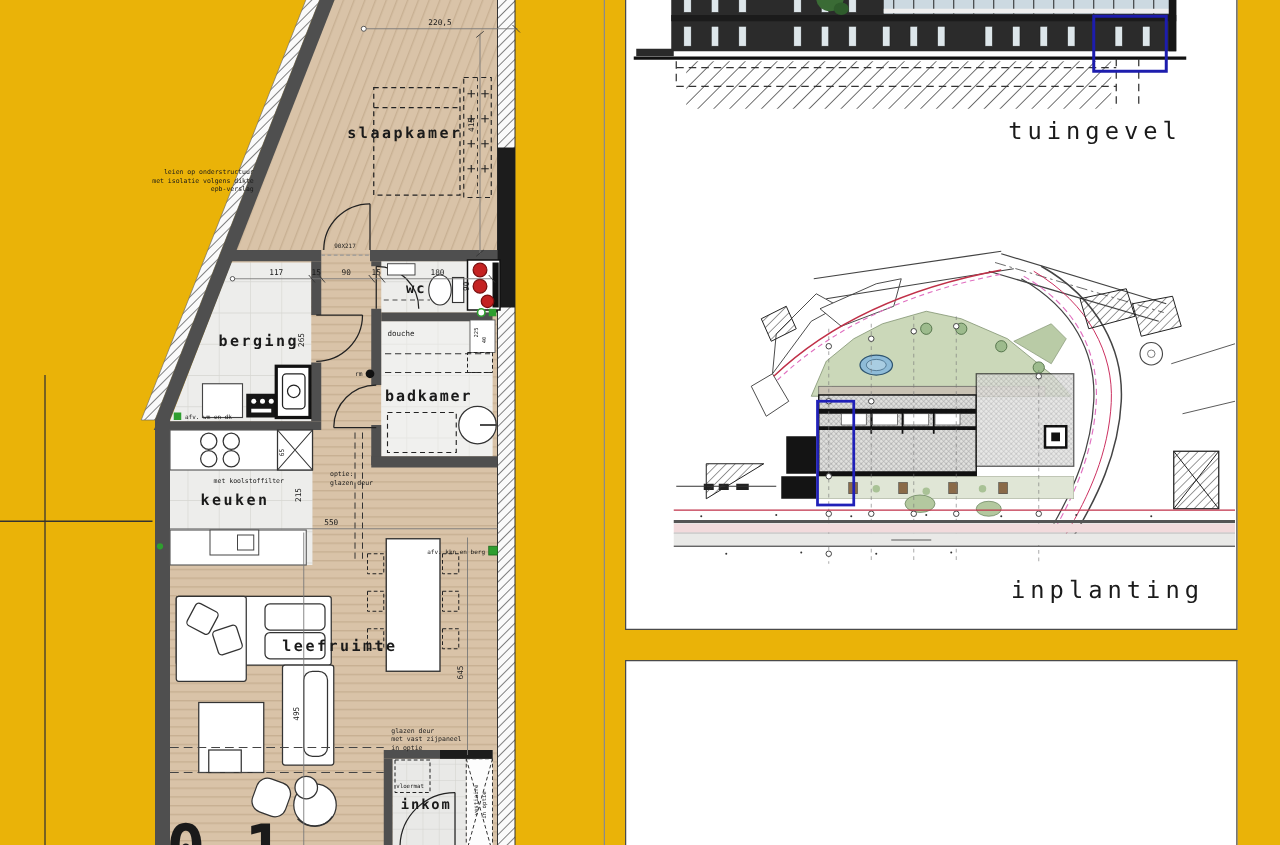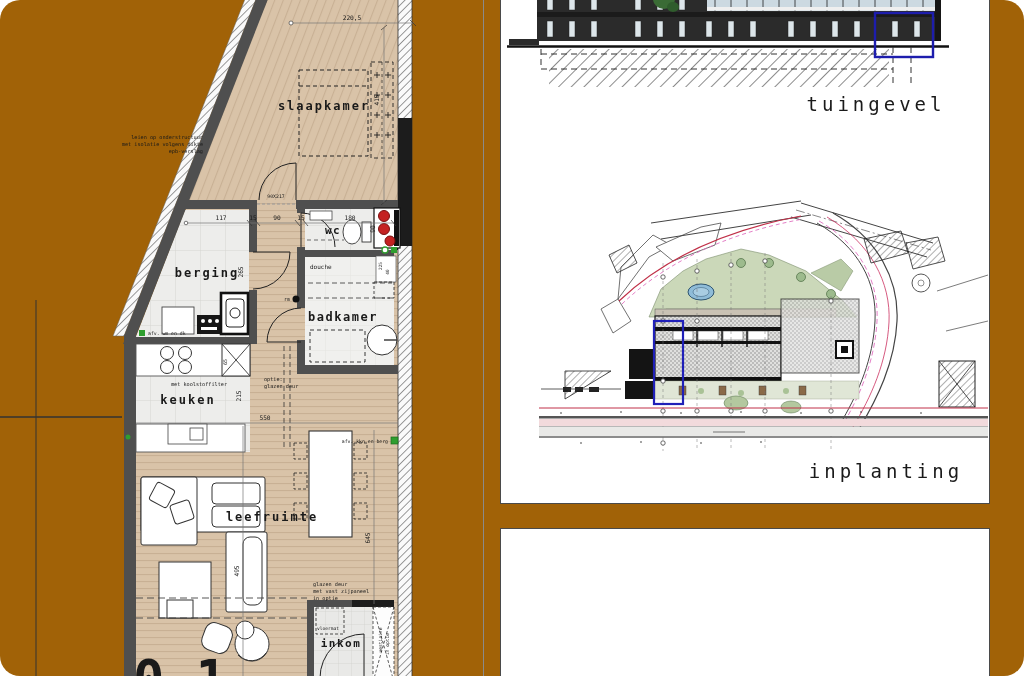--- a/index.html
+++ b/index.html
@@ -1,17 +1,17 @@
 <!DOCTYPE html>
 <html><head>
 <meta charset="utf-8">
 <style>
   html,body{margin:0;padding:0;background:#fff;}
-  #stage{position:relative;width:1024px;height:676px;overflow:hidden;background:#a16207;
-         font-family:"DejaVu Sans Mono","Liberation Mono",monospace;border-radius:20px;}
+  #stage{position:relative;width:1024px;height:676px;overflow:hidden;background:#eab308;
+         font-family:"DejaVu Sans Mono","Liberation Mono",monospace;}
   svg text{font-family:"DejaVu Sans Mono","Liberation Mono",monospace;fill:#1a1a1a;}
   .panel{position:absolute;background:#fff;border:1.6px solid #4a4a4a;box-sizing:border-box;}
   #panelA{left:500px;top:-10px;width:490px;height:514px;}
   #panelB{left:500px;top:528px;width:490px;height:170px;border-bottom:none;}
   #sheet-edge{position:absolute;left:483px;top:0;width:1px;height:676px;background:#8a8a8a;}
   #leftplan{position:absolute;left:0;top:0;}
   .rt{font-size:6.2px;fill:#333;}
 </style>
 </head>
 <body>

